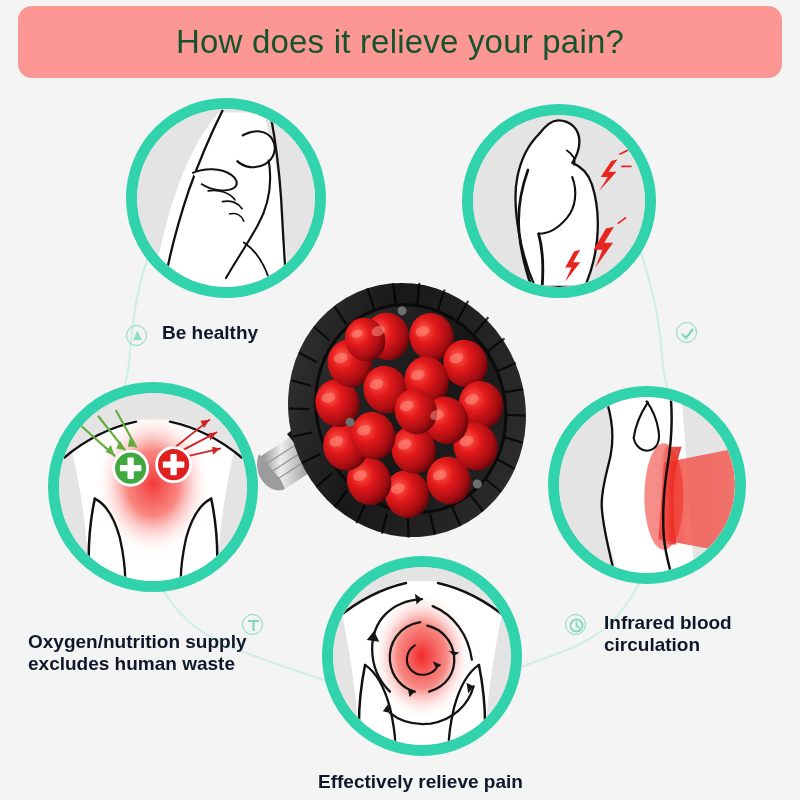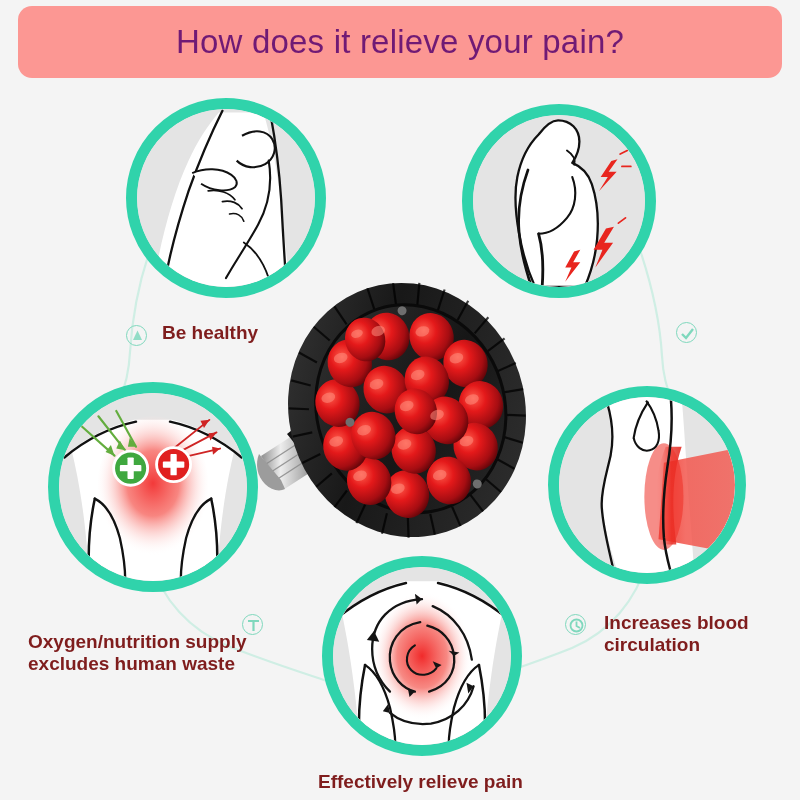--- a/index.html
+++ b/index.html
@@ -25,21 +25,21 @@
     top: 6px;
     width: 764px;
     height: 72px;
     background: #fc9793;
     border-radius: 14px;
     display: flex;
     align-items: center;
     justify-content: center;
   }
   .header-title {
-    color: #701a75;
+    color: #14532d;
     font-size: 33px;
     font-weight: 400;
     letter-spacing: 0.2px;
     font-family: "Liberation Sans", sans-serif;
     white-space: nowrap;
   }
 
   
   .connector-layer {
     position: absolute;
@@ -70,21 +70,21 @@
     position: absolute;
     left: 255px;
     top: 258px;
     width: 275px;
     height: 285px;
   }
 
   
   .feature-label {
     position: absolute;
-    color: #7f1d1d;
+    color: #0f172a;
     font-size: 19px;
     font-weight: bold;
     line-height: 1.14;
     font-family: "Liberation Sans", sans-serif;
     white-space: pre-line;
   }
   .lbl-be-healthy   { left: 162px; top: 322px; }
   .lbl-infrared     { left: 509px; top: 324px; }
   .lbl-oxygen       { left: 28px;  top: 611px; margin-top: 20px; }
   .lbl-increases    { left: 604px; top: 612px; }
@@ -526,18 +526,18 @@
       <path d="M10.5 6.5 V11 L14 13" fill="none" stroke="#7fd8bd" stroke-width="1.8"></path>
     </svg>
   </div>
 
   <div class="feature-label lbl-be-healthy">Be healthy</div>
 
 
   <div class="feature-label lbl-oxygen">Oxygen/nutrition supply
 excludes human waste</div>
 
-  <div class="feature-label lbl-increases">Increases blood
+  <div class="feature-label lbl-increases">Infrared blood
 circulation</div>
 
   <div class="feature-label lbl-effectively">Effectively relieve pain</div>
 
 </div>
 
 </body></html>

